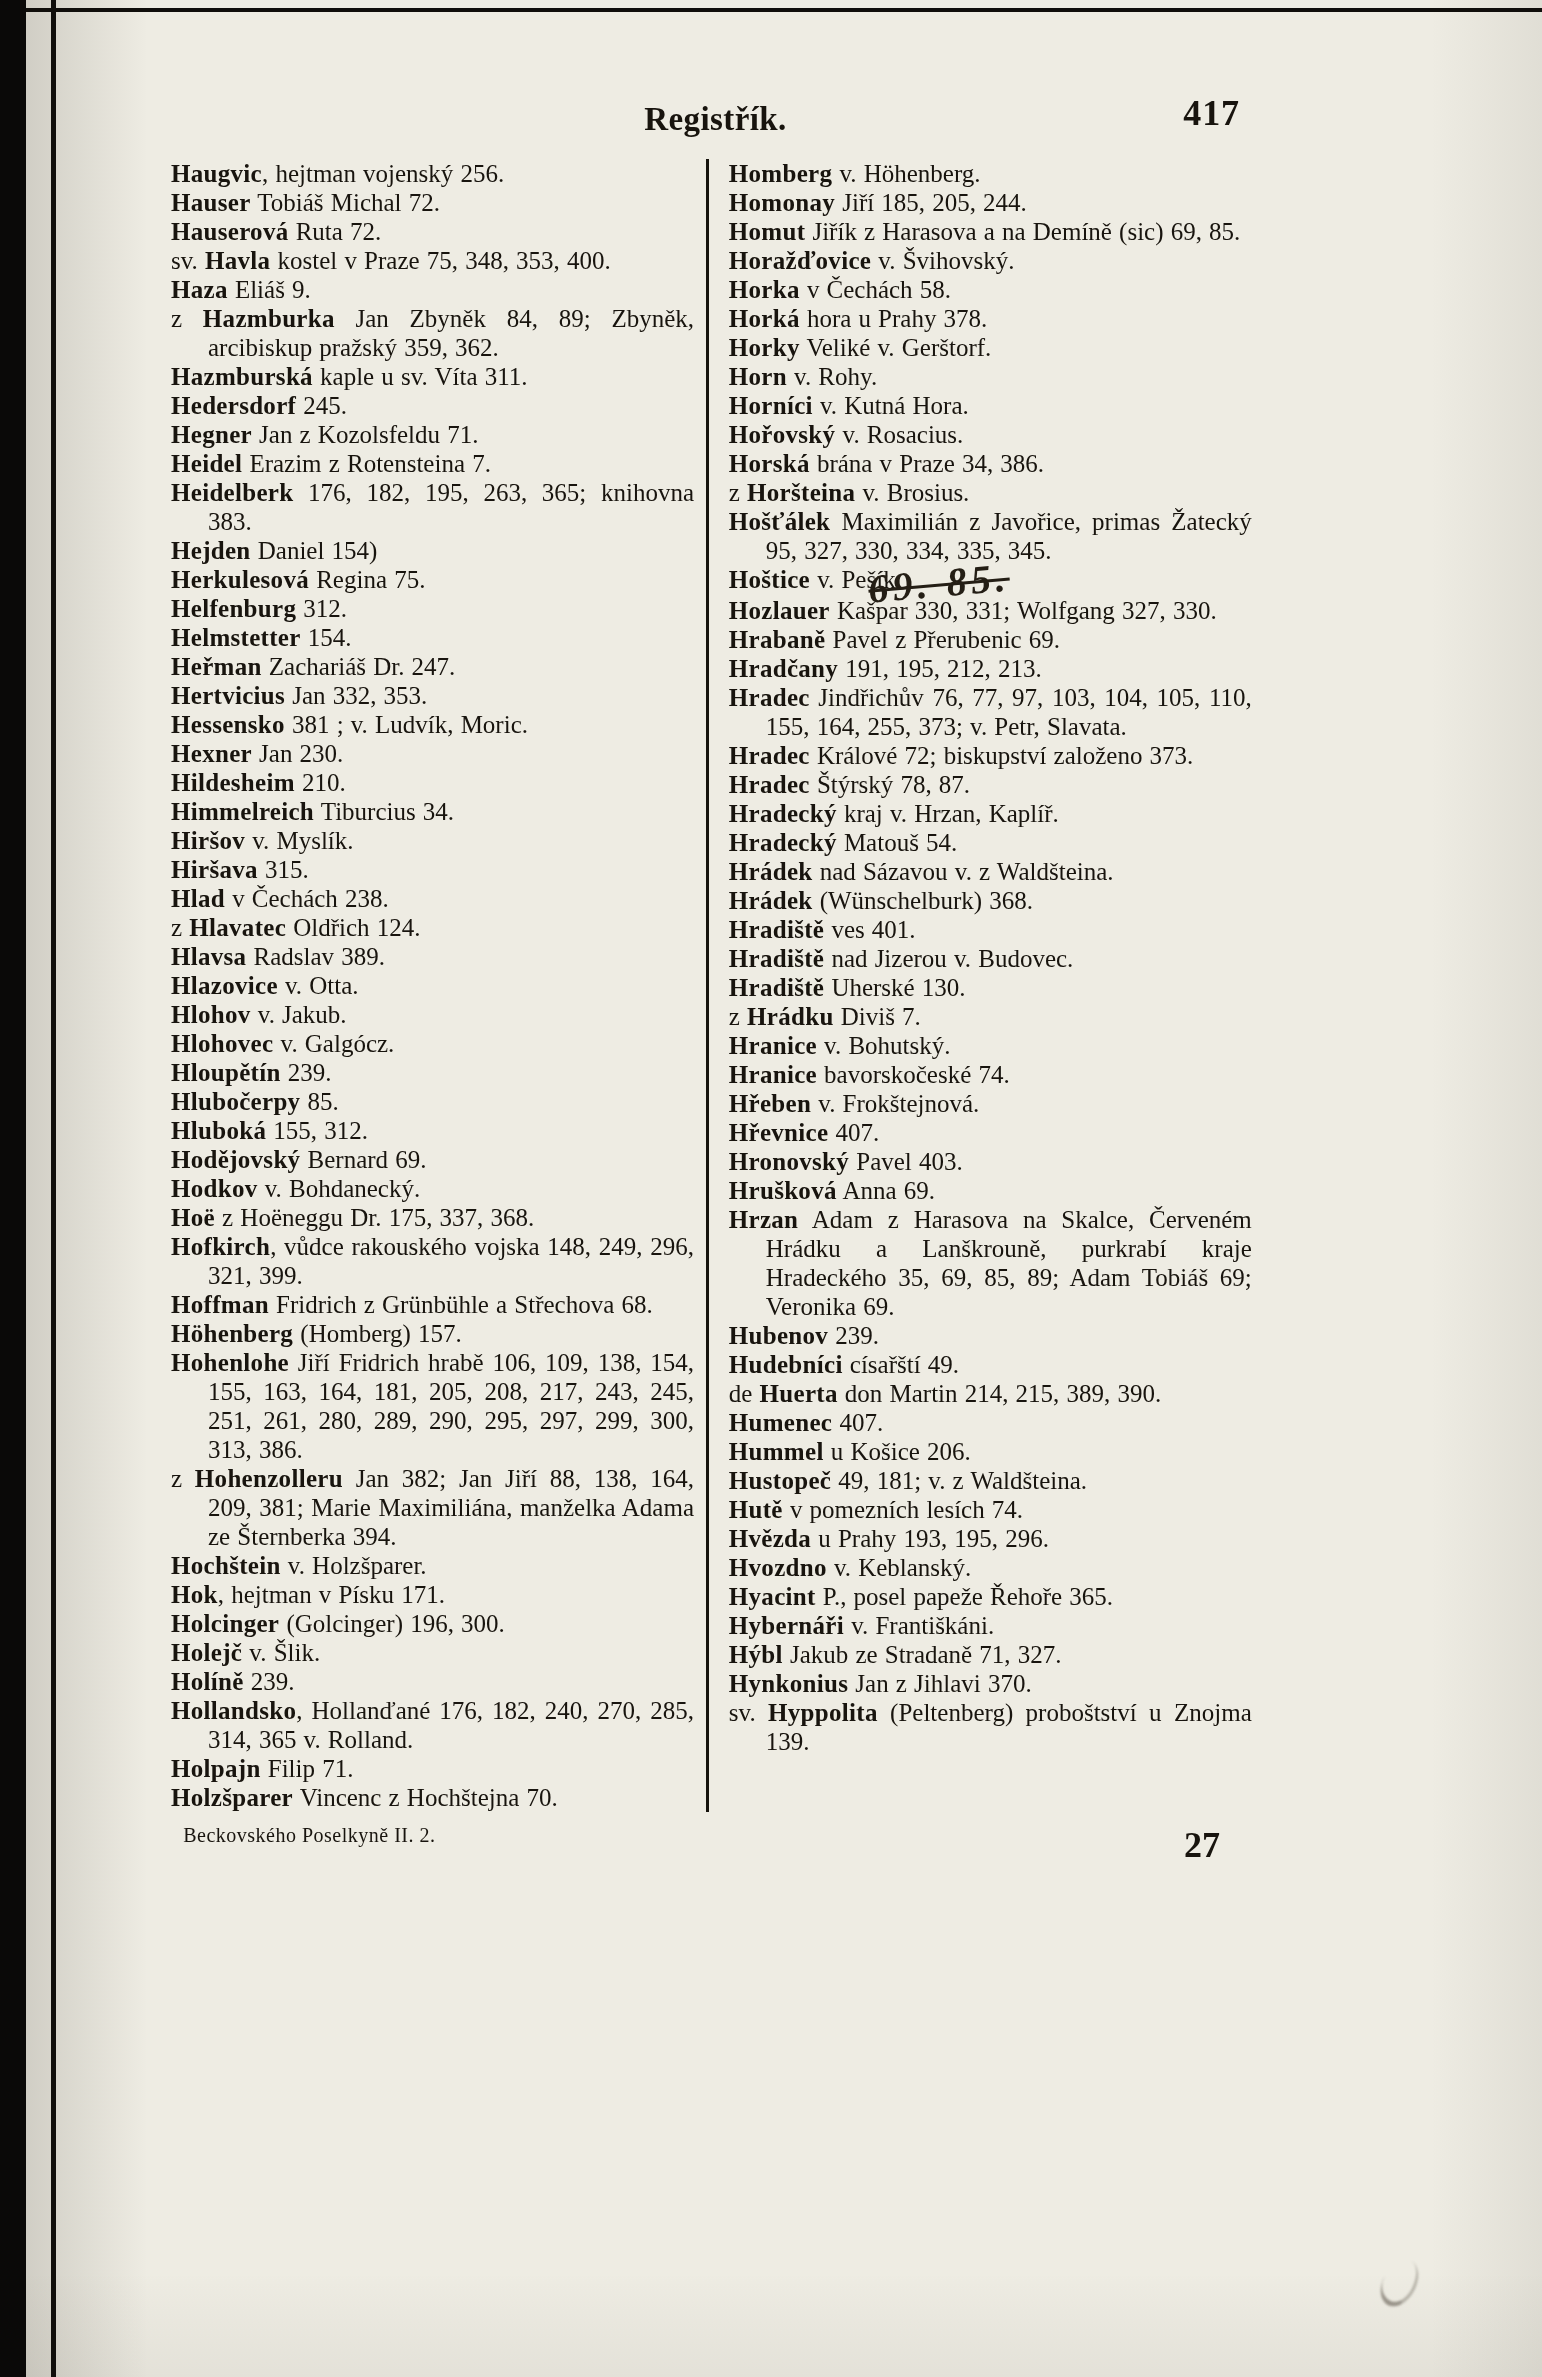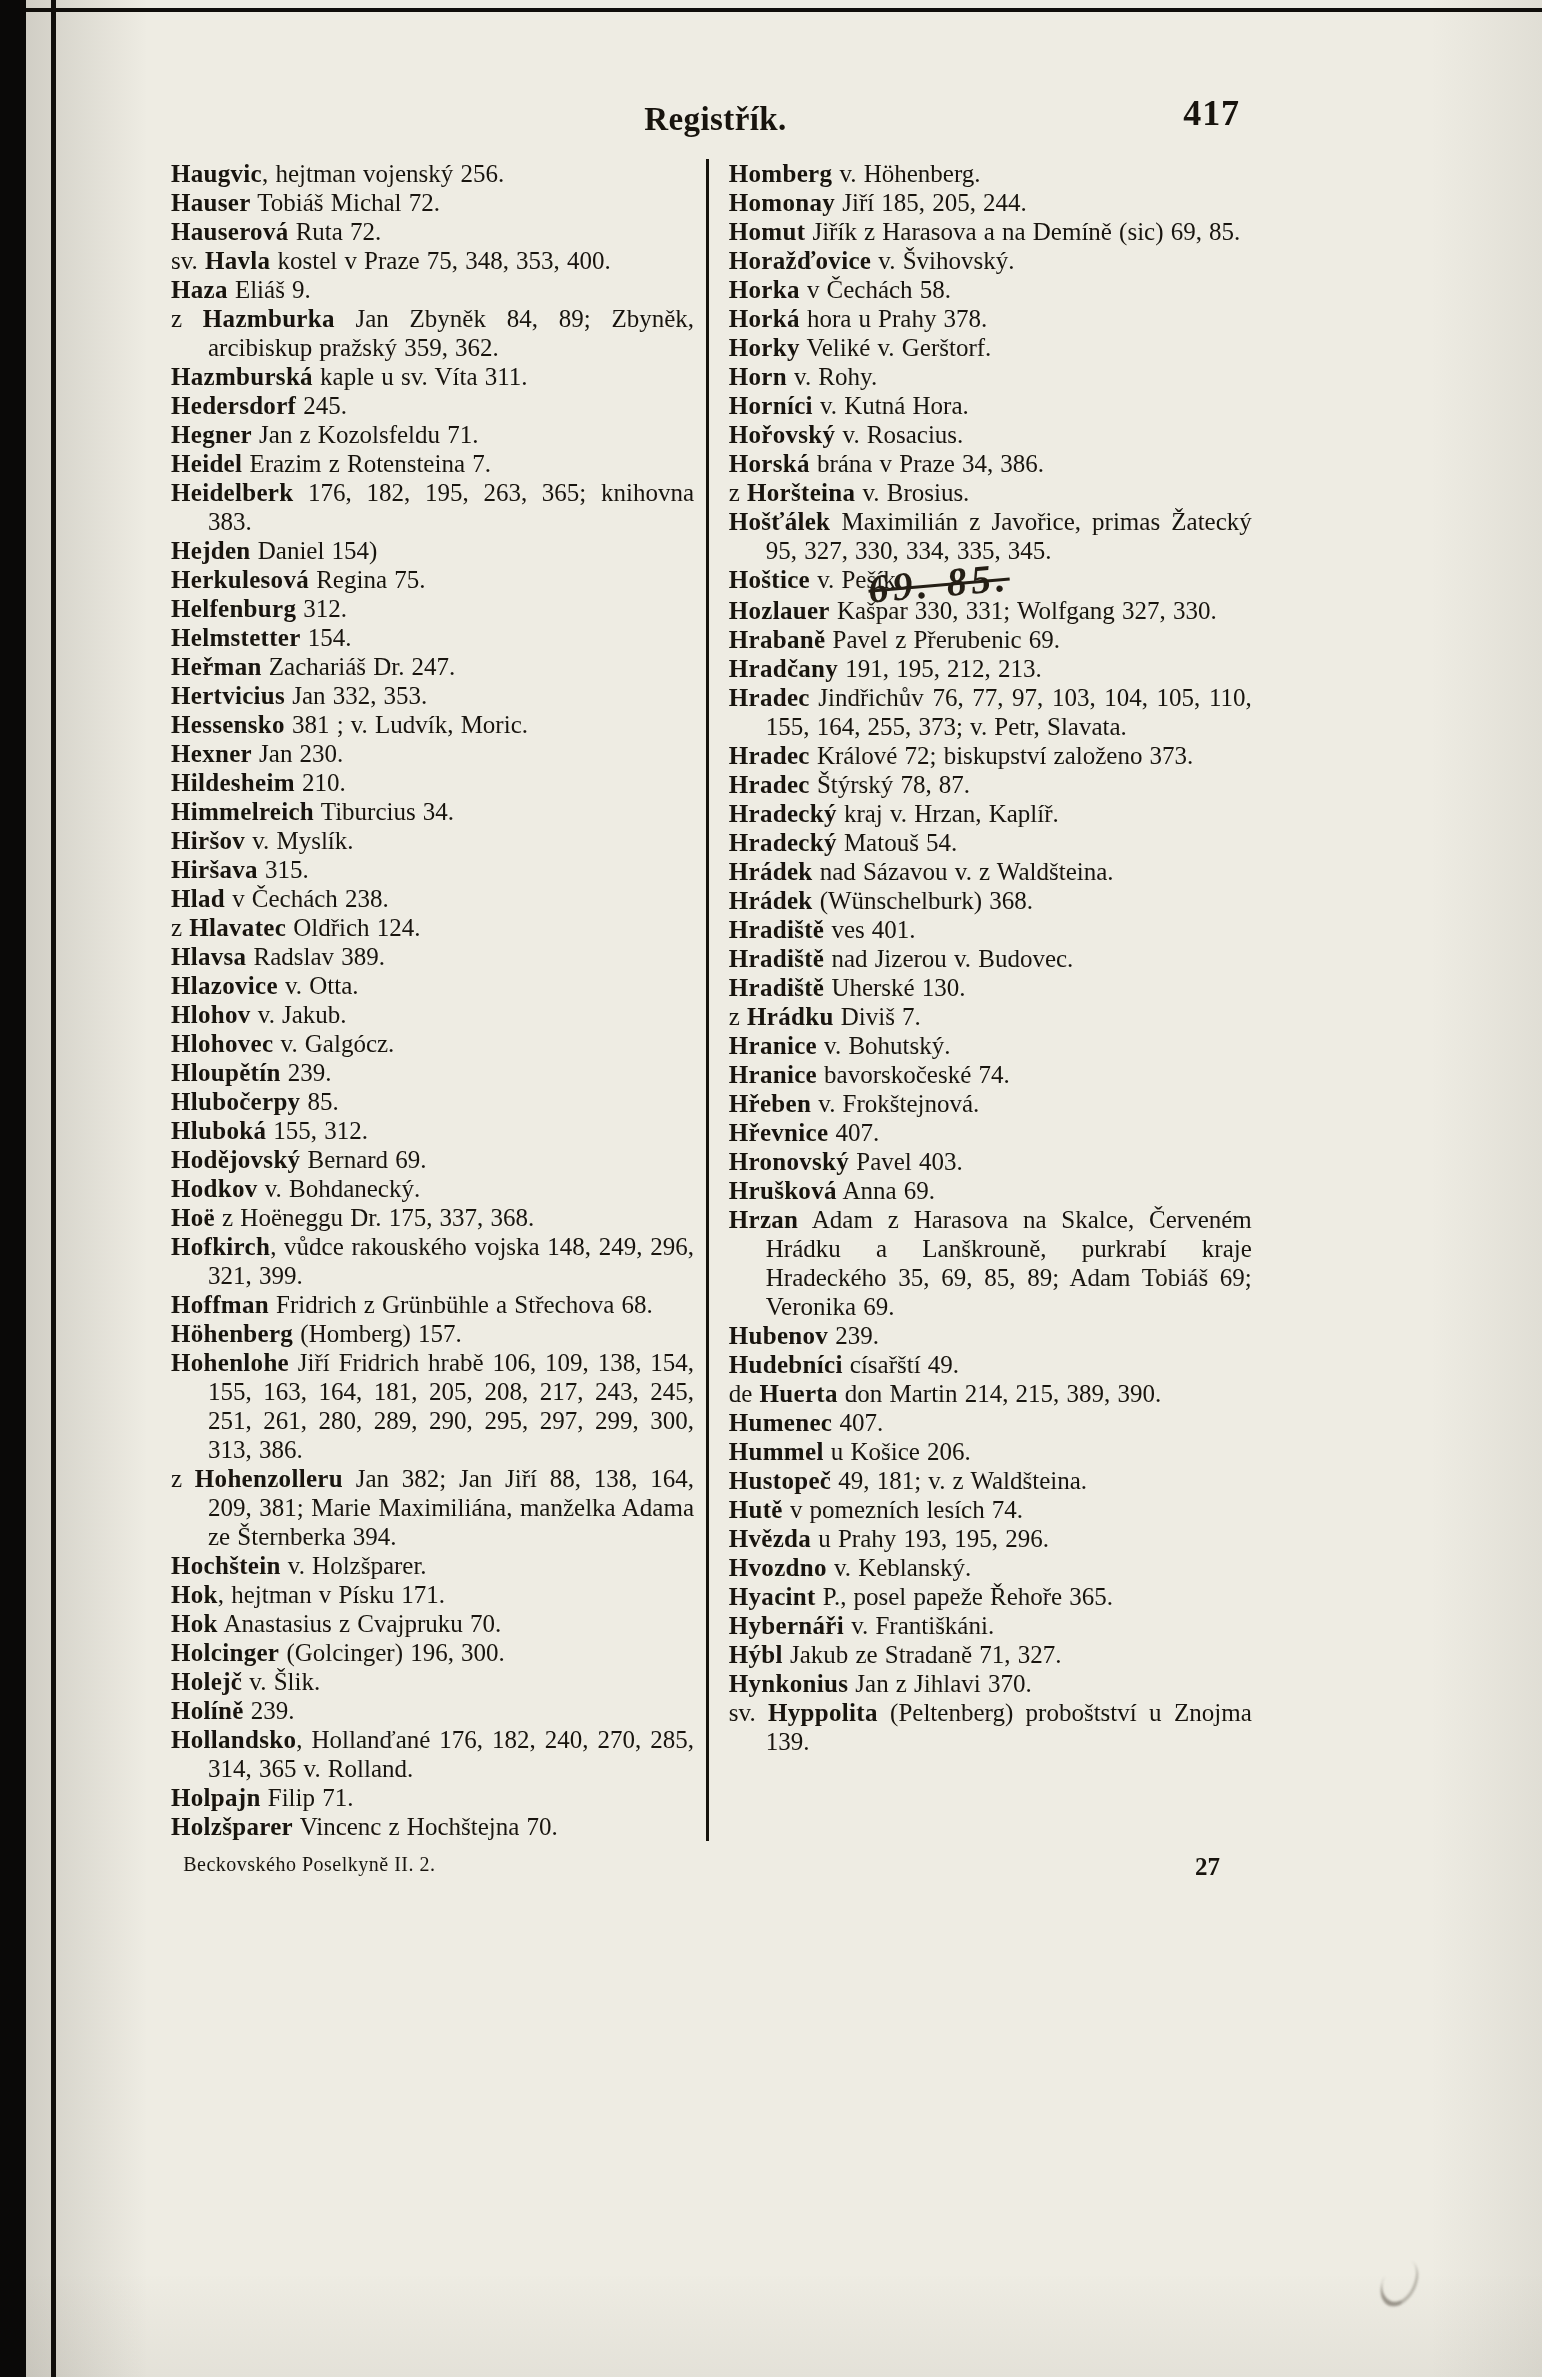--- a/index.html
+++ b/index.html
@@ -72,21 +72,21 @@
     margin-left: 3.5px;
     color: #241e15;
     text-decoration: line-through;
     text-decoration-thickness: 2.6px;
   }
   .pagefoot {
     display: flex; justify-content: space-between; align-items: flex-start;
     margin-top: 12.2px;
   }
   .signature { font-size: 20px; letter-spacing: 0.5px; margin-left: 12.2px; }
-  .sheet-number { font-size: 25px; font-weight: bold; margin-right: 40px; }
+  .sheet-number { font-size: 36px; font-weight: bold; margin-right: 40px; }
   .smudge {
     position: absolute; left: 1383px; top: 2258px; width: 30px; height: 45px;
     border-bottom: 5.2px solid rgba(52,44,33,0.45);
     border-right: 3.5px solid rgba(52,44,33,0.30);
     border-radius: 50%;
     transform: rotate(28deg);
     filter: blur(0.9px);
   }
 </style>
 </head>
@@ -141,21 +141,20 @@
           <p class="entry"><span class="term">Hodějovský</span><span class="rest"> Bernard 69.</span></p>
           <p class="entry"><span class="term">Hodkov</span><span class="rest"> v. Bohdanecký.</span></p>
           <p class="entry"><span class="term">Hoë</span><span class="rest"> z Hoëneggu Dr. 175, 337, 368.</span></p>
           <p class="entry"><span class="term">Hofkirch</span><span class="rest">, vůdce rakouského vojska 148, 249, 296, 321, 399.</span></p>
           <p class="entry"><span class="term">Hoffman</span><span class="rest"> Fridrich z Grünbühle a Střechova 68.</span></p>
           <p class="entry"><span class="term">Höhenberg</span><span class="rest"> (Homberg) 157.</span></p>
           <p class="entry"><span class="term">Hohenlohe</span><span class="rest"> Jiří Fridrich hrabě 106, 109, 138, 154, 155, 163, 164, 181, 205, 208, 217, 243, 245, 251, 261, 280, 289, 290, 295, 297, 299, 300, 313, 386.</span></p>
           <p class="entry"><span class="pre">z </span><span class="term">Hohenzolleru</span><span class="rest"> Jan 382; Jan Jiří 88, 138, 164, 209, 381; Marie Maximiliána, manželka Adama ze Šternberka 394.</span></p>
           <p class="entry"><span class="term">Hochštein</span><span class="rest"> v. Holzšparer.</span></p>
           <p class="entry"><span class="term">Hok</span><span class="rest">, hejtman v Písku 171.</span></p>
-          <p class="entry"><span class="term">Hok</span><span class="rest"> Anastasius z Cvajpruku 70.</span></p>
           <p class="entry"><span class="term">Holcinger</span><span class="rest"> (Golcinger) 196, 300.</span></p>
           <p class="entry"><span class="term">Holejč</span><span class="rest"> v. Šlik.</span></p>
           <p class="entry"><span class="term">Holíně</span><span class="rest"> 239.</span></p>
           <p class="entry"><span class="term">Hollandsko</span><span class="rest">, Hollanďané 176, 182, 240, 270, 285, 314, 365 v. Rolland.</span></p>
           <p class="entry"><span class="term">Holpajn</span><span class="rest"> Filip 71.</span></p>
           <p class="entry"><span class="term">Holzšparer</span><span class="rest"> Vincenc z Hochštejna 70.</span></p>
         </div>
       <div class="divider"></div>
       <div class="col col-right">
           <p class="entry"><span class="term">Homberg</span><span class="rest"> v. Höhenberg.</span></p>

